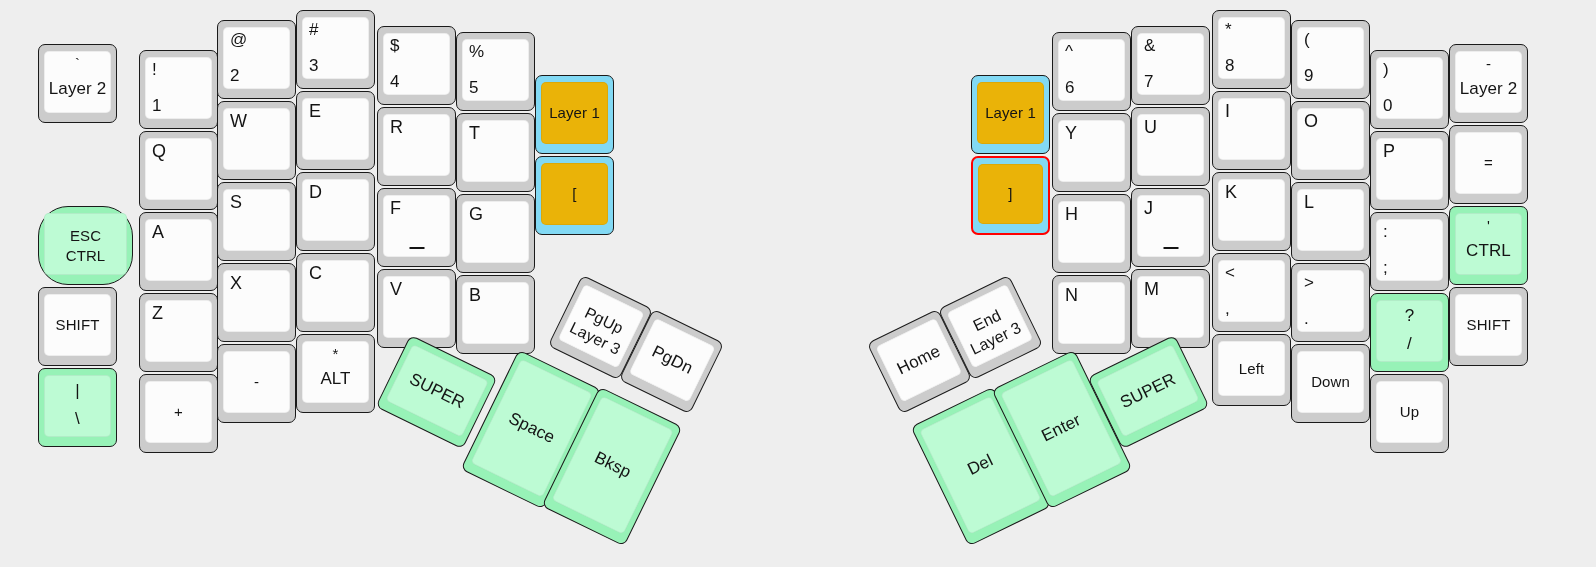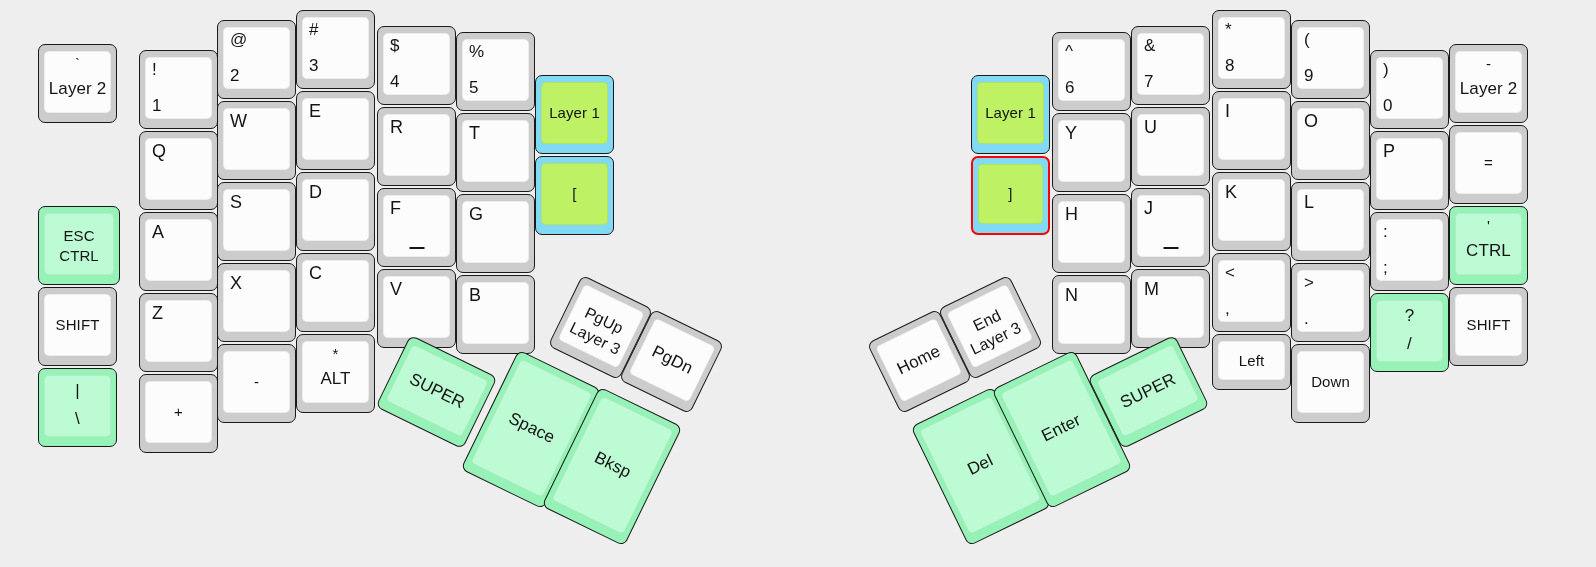--- a/index.html
+++ b/index.html
@@ -26,21 +26,21 @@
     width:100%;height:100%;
     box-sizing:border-box;
     background:#fcfcfc;
     border-radius:5px;
     border:1px solid rgba(0,0,0,0.06);
   }
   
   .key.green{background:#97f2b7;}
   .key.green>.cap{background:#bdfbd4;}
   .key.blue{background:#82d9f4;}
-  .key.blue>.cap{background:#bef264;}
+  .key.blue>.cap{background:#eab308;}
   .key.sel{border-color:#ff0000;border-width:2px;}
 
   
   .lg{
     position:absolute;
     color:#141414;
     line-height:1.05;
     white-space:pre;
     text-align:center;
     letter-spacing:0.1px;
@@ -74,21 +74,21 @@
 </head>
 <body>
 
 <div id="board">
     <div class="key" style="left: 38px; top: 44px; width: 79px; height: 79px;">
       <div class="cap">
         <span class="lg ctop">`</span>
         <span class="lg cmid">Layer 2</span>
       </div>
     </div>
-    <div class="key green" style="left: 38px; top: 206px; width: 82px; height: 79px;">
+    <div class="key green" style="left: 38px; top: 206px; width: 95px; height: 79px; border-radius: 30px;">
       <div class="cap">
         <span class="lg c1">ESC</span>
         <span class="lg c2">CTRL</span>
       </div>
     </div>
     <div class="key" style="left: 38px; top: 287px; width: 79px; height: 79px;">
       <div class="cap">
         <span class="lg ctr">SHIFT</span>
       </div>
     </div>
@@ -298,21 +298,21 @@
       <div class="cap">
         <span class="lg let">K</span>
       </div>
     </div>
     <div class="key" style="left: 1212px; top: 253px; width: 79px; height: 79px;">
       <div class="cap">
         <span class="lg tl">&lt;</span>
         <span class="lg bl">,</span>
       </div>
     </div>
-    <div class="key" style="left: 1212px; top: 334px; width: 79px; height: 56px;">
+    <div class="key" style="left: 1212px; top: 334px; width: 79px; height: 72px;">
       <div class="cap">
         <span class="lg ctr">Left</span>
       </div>
     </div>
     <div class="key" style="left: 1291px; top: 20px; width: 79px; height: 79px;">
       <div class="cap">
         <span class="lg tl">(</span>
         <span class="lg bl">9</span>
       </div>
     </div>
@@ -351,20 +351,25 @@
     <div class="key" style="left: 1370px; top: 212px; width: 79px; height: 79px;">
       <div class="cap">
         <span class="lg tl">:</span>
         <span class="lg bl">;</span>
       </div>
     </div>
     <div class="key green" style="left: 1370px; top: 293px; width: 79px; height: 79px;">
       <div class="cap">
         <span class="lg g1">?</span>
         <span class="lg g2">/</span>
+      </div>
+    </div>
+    <div class="key" style="left: 1370px; top: 374px; width: 79px; height: 79px;">
+      <div class="cap">
+        <span class="lg ctr">Up</span>
       </div>
     </div>
     <div class="key" style="left: 1449px; top: 44px; width: 79px; height: 79px;">
       <div class="cap">
         <span class="lg ctop">-</span>
         <span class="lg cmid">Layer 2</span>
       </div>
     </div>
     <div class="key" style="left: 1449px; top: 125px; width: 79px; height: 79px;">
       <div class="cap">

